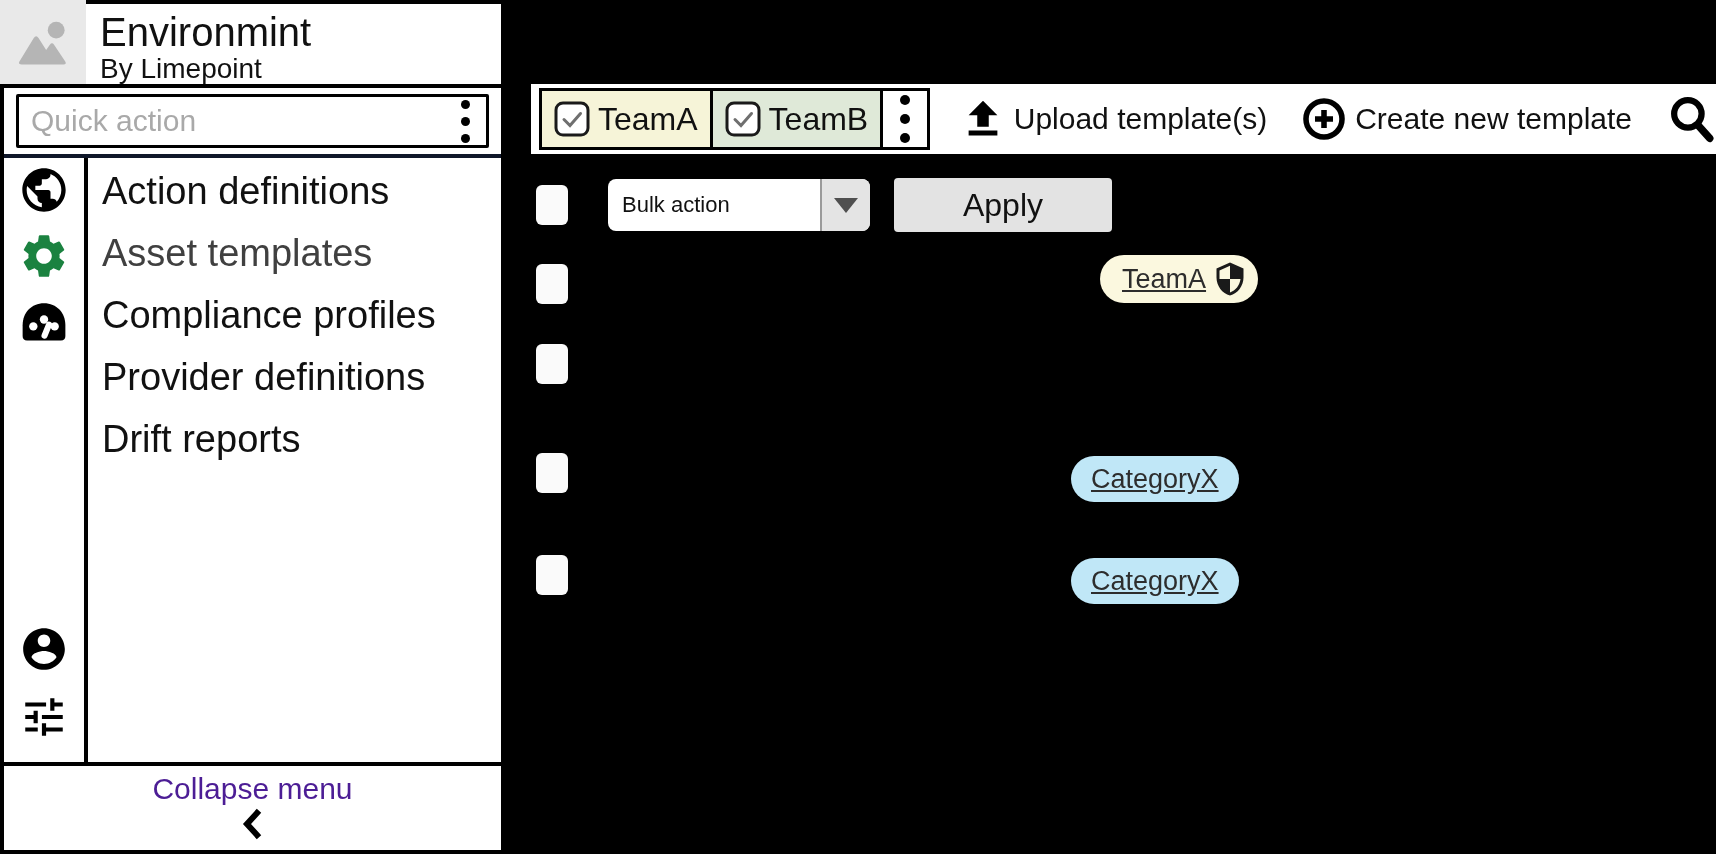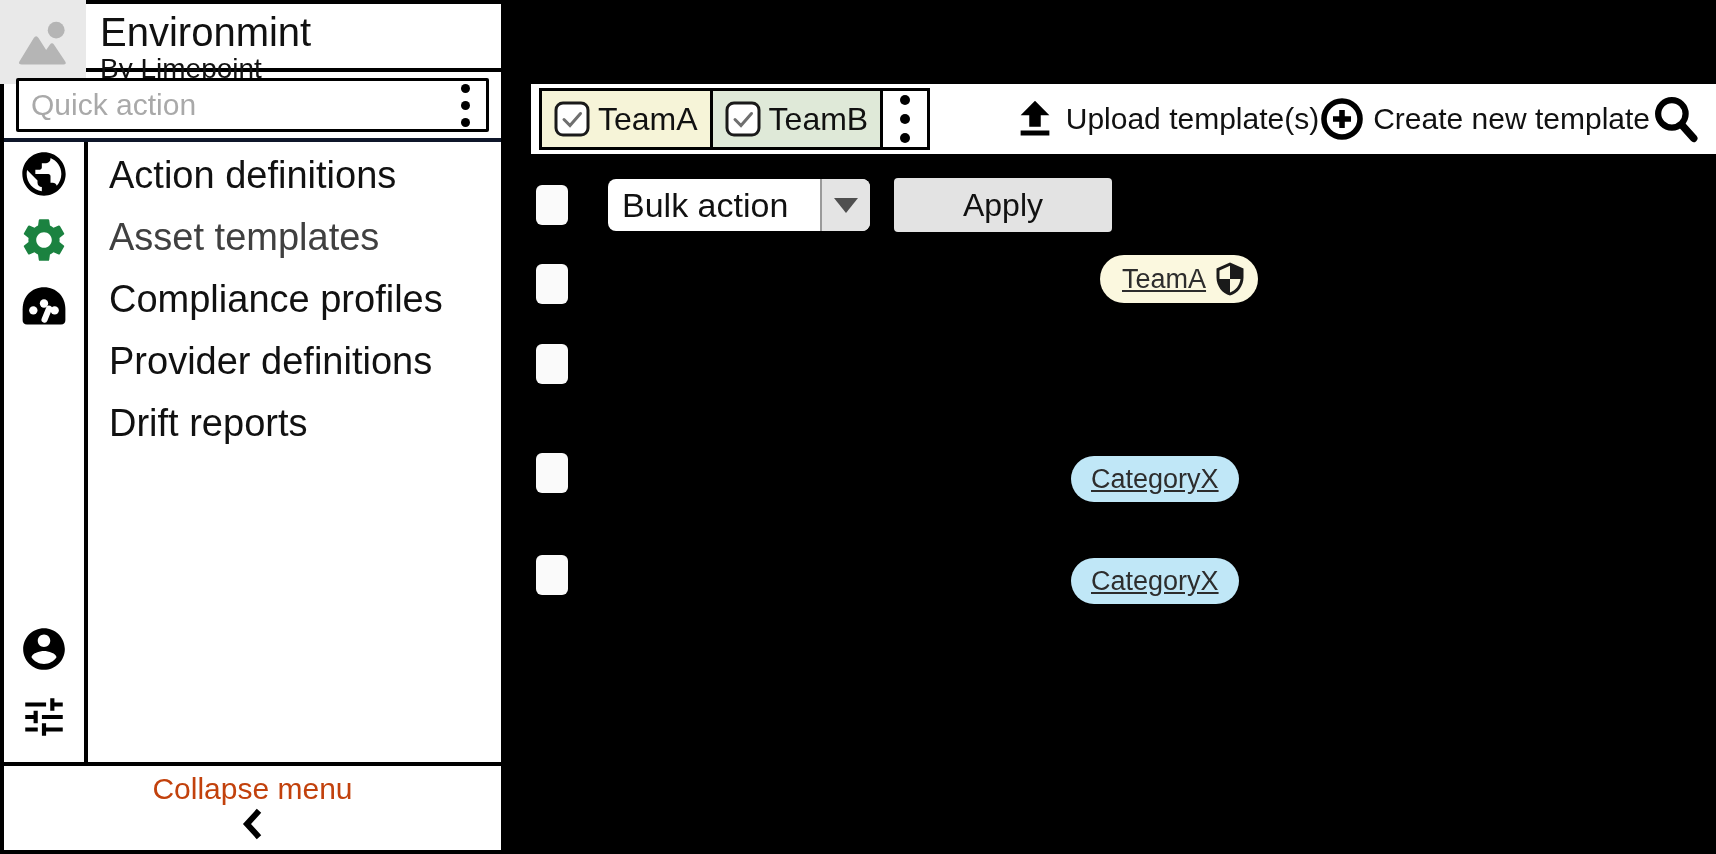--- a/index.html
+++ b/index.html
@@ -5,71 +5,71 @@
   html,body{margin:0;padding:0;background:#000;}
   .screen{
     position:relative;width:1716px;height:854px;background:#000;overflow:hidden;
     font-family:"Liberation Sans", sans-serif;color:#111;
   }
   
   .sidebar{
     position:absolute;left:0;top:0;width:505px;height:854px;background:#fff;
     border:4px solid #000;box-sizing:border-box;display:flex;flex-direction:column;
   }
-  .sb-header{height:68px;border-bottom:4px solid #000;box-sizing:border-box;display:flex;align-items:flex-start;}
+  .sb-header{height:84px;border-bottom:4px solid #000;box-sizing:border-box;display:flex;align-items:flex-start;}
   .logo{width:86px;height:84px;margin:-4px 0 0 -4px;background:#e9e9e9;flex:none;
         display:flex;align-items:center;justify-content:center;}
   .titles{padding:6px 0 0 14px;}
   .app-title{font-size:40px;line-height:44px;color:#111;}
   .app-sub{font-size:28px;line-height:26px;color:#111;margin-top:2px;}
   .quick-row{height:70px;border-bottom:4px solid #0f172a;box-sizing:border-box;
              display:flex;align-items:center;padding:0 12px;}
   .quick-box{flex:1;height:54px;border:3px solid #000;border-radius:2px;box-sizing:border-box;
              background:#fff;display:flex;align-items:center;}
   .quick-input{flex:1;border:none;outline:none;background:transparent;font-family:inherit;
                font-size:30px;color:#333;padding:0 0 0 12px;min-width:0;}
   .quick-input::placeholder{color:#a9a9a9;opacity:1;}
   .kebab{display:flex;flex-direction:column;gap:8px;padding:0 16px;cursor:pointer;}
   .kebab .dot{width:9px;height:9px;border-radius:50%;background:#000;}
-  .sb-body{flex:1;display:flex;min-height:0;gap:7px;}
+  .sb-body{flex:1;display:flex;min-height:0;}
   .rail{width:84px;border-right:4px solid #000;box-sizing:border-box;flex:none;
         display:flex;flex-direction:column;align-items:center;}
   .rail-top{display:flex;flex-direction:column;align-items:center;padding-top:6px;}
   .rail-top .ric{height:52px;display:flex;align-items:center;justify-content:center;}
   .rail-top .ric + .ric{margin-top:14px;}
   .rail-spacer{flex:1;}
   .rail-bottom{display:flex;flex-direction:column;align-items:center;gap:18px;margin-bottom:20px;}
   .nav{flex:1;padding:2px 0 0 14px;}
   .nav-item{font-size:38px;line-height:62px;white-space:nowrap;cursor:pointer;color:#111;}
   .nav-item.active{color:#404040;}
   .collapse{height:88px;border-top:4px solid #000;box-sizing:border-box;
             display:flex;flex-direction:column;align-items:center;cursor:pointer;}
-  .collapse-label{font-size:30px;margin-top:6px;color:#c2410c;}
+  .collapse-label{font-size:30px;margin-top:6px;color:#4c1d95;}
   
   .topbar{position:absolute;left:531px;top:84px;width:1185px;height:70px;background:#fff;
           box-sizing:border-box;display:flex;align-items:center;}
   .filter-box{margin-left:8px;height:62px;border:3px solid #000;box-sizing:border-box;
               display:flex;align-items:stretch;background:#fff;}
   .chip{display:flex;align-items:center;gap:8px;padding:0 12px;cursor:pointer;}
   .chip-a{background:#f6f4d8;border-right:3px solid #000;}
   .chip-b{background:#dfe9d8;border-right:3px solid #000;}
   .chip-label{font-size:32px;color:#111;}
   .filter-kebab{width:44px;display:flex;flex-direction:column;align-items:center;justify-content:center;
                 gap:9px;background:#fff;cursor:pointer;}
   .filter-kebab .dot{width:10px;height:10px;border-radius:50%;background:#000;}
-  .tb-actions{margin-left:auto;display:flex;align-items:center;padding-right:16px;}
+  .tb-actions{margin-left:auto;display:flex;align-items:center;gap:34px;}
   .tb-btn{display:flex;align-items:center;gap:8px;cursor:pointer;}
   .tb-btn-label{font-size:30px;color:#111;white-space:nowrap;}
   .search-btn{display:flex;align-items:center;cursor:pointer;}
   
   .bulk-bar{position:absolute;left:536px;top:178px;display:flex;align-items:center;}
   .cb{width:32px;height:40px;background:#fafafa;border-radius:6px;cursor:pointer;}
   .bulk-select{margin-left:40px;width:262px;height:52px;background:#fff;border-radius:8px;
                display:flex;align-items:stretch;overflow:hidden;cursor:pointer;}
-  .bulk-select-text{flex:1;display:flex;align-items:center;padding-left:14px;font-size:34px;color:#111;}
+  .bulk-select-text{flex:1;display:flex;align-items:center;padding-left:14px;font-size:22px;color:#111;}
   .bulk-select-arrow{width:48px;background:#e4e4e4;border-left:2px solid #9a9a9a;
                      display:flex;align-items:center;justify-content:center;}
   .tri-down{width:0;height:0;border-left:12px solid transparent;border-right:12px solid transparent;
             border-top:15px solid #4f4f4f;}
   .apply-btn{margin-left:24px;width:218px;height:54px;background:#e3e3e3;border-radius:4px;border:none;
              font-family:inherit;font-size:32px;color:#111;display:flex;align-items:center;justify-content:center;
              cursor:pointer;}
   
   .row-cb{position:absolute;left:536px;}
   .pill{position:absolute;display:flex;align-items:center;border-radius:26px;cursor:pointer;}

